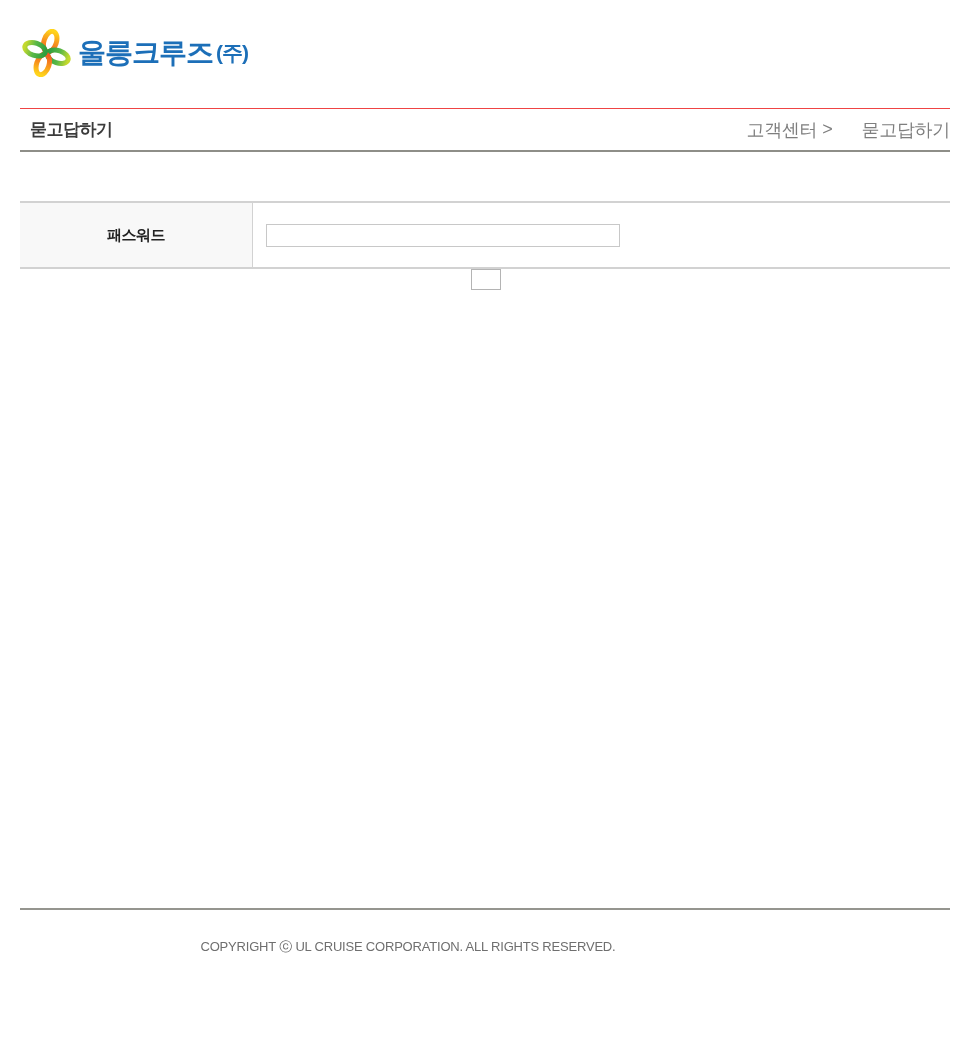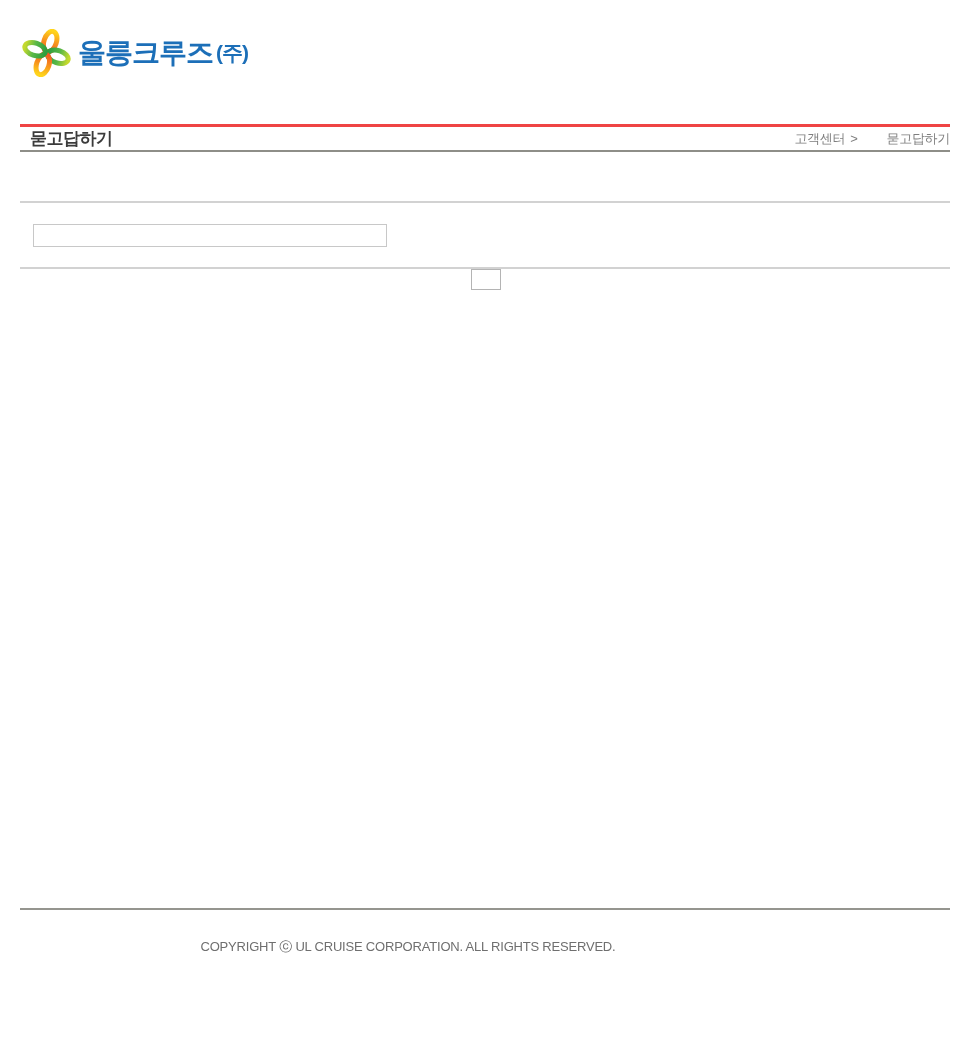--- a/index.html
+++ b/index.html
@@ -21,30 +21,30 @@
     color: #1c6fb8; letter-spacing: -1px;
   }
   .logo-suffix {
     margin-left: 3px;
     font-size: 21px; font-weight: 600;
     color: #1c6fb8; letter-spacing: -1px;
   }
 
   
   .titlebar {
-    position: absolute; left: 20px; top: 124px; width: 930px; height: 28px;
-    border-top: 3px solid #ef4444;
+    position: absolute; left: 20px; top: 108px; width: 930px; height: 44px;
+    border-top: 1px solid #ef4444;
     border-bottom: 2px solid #8e8e88;
     display: flex; align-items: center; justify-content: space-between;
   }
   .page-title {
     margin-left: 10px;
     font-size: 17px; font-weight: 700; color: #3b3b3b; letter-spacing: -0.5px;
   }
-  .breadcrumb { display: flex; align-items: center; font-size: 13px; color: #7e7e7e; letter-spacing: -0.3px; }
+  .breadcrumb { display: flex; align-items: center; font-size: 18px; color: #7e7e7e; letter-spacing: -0.3px; }
   .breadcrumb .crumb { cursor: pointer; }
   .breadcrumb .sep { margin: 0 2px 0 5px; }
   .breadcrumb .current { margin-left: 27px; }
 
   
   .form-table {
     position: absolute; left: 20px; top: 201px; width: 930px; height: 68px;
     border-top: 2px solid #d2d2d2;
     border-bottom: 2px solid #d2d2d2;
     display: flex;
@@ -119,20 +119,21 @@
   <div class="titlebar">
     <span class="page-title">묻고답하기</span>
     <nav class="breadcrumb">
       <span class="crumb">고객센터</span>
       <span class="sep">&gt;</span>
       <span class="current">묻고답하기</span>
     </nav>
   </div>
 
   <div class="form-table">
+    <div class="form-th">패스워드</div>
     <div class="form-td">
       <input type="password" class="pw-input" value="" style="">
     </div>
   </div>
 
   <button class="submit-btn"></button>
 
   <div class="footer-line"></div>
   <div class="footer-text">COPYRIGHT ⓒ UL CRUISE CORPORATION. ALL RIGHTS RESERVED.</div>
 

